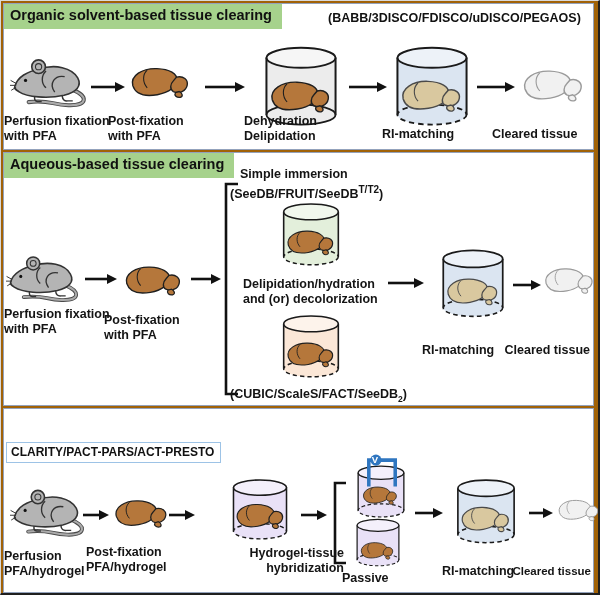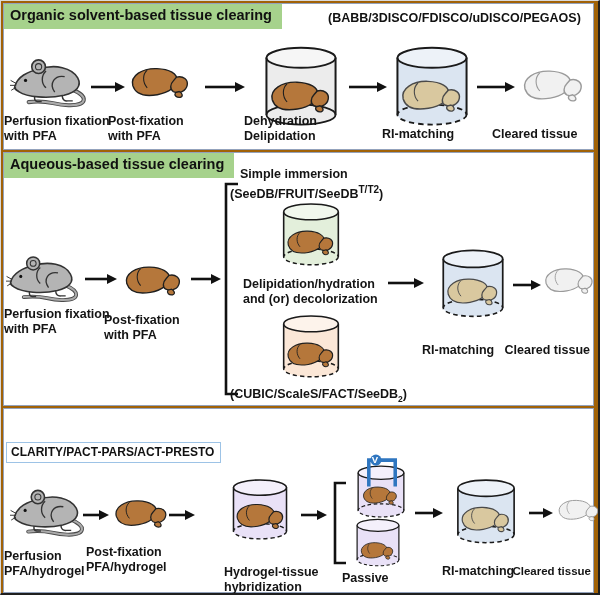--- a/index.html
+++ b/index.html
@@ -219,21 +219,21 @@
 
     <svg class="arr g" style="left:164px;top:100px" width="28" height="12">
       <line x1="1" y1="6" x2="18" y2="6"></line>
         <polygon points="17,1 27,6 17,11"></polygon>
     </svg>
 
     <svg class="g" style="left:217px;top:68px;width:78px;height:66px" viewBox="0 0 100 112">
       <use href="#sym-beaker" class="dashed" fill="#e9e1f7"></use>
       <use href="#sym-brain" stroke="#1f1f1f" x="5" y="40" width="90" height="54" fill="#b5773b"></use>
     </svg>
-    <div class="lbl" style="left:210px;top:156px;width:120px;text-align:left;padding-left:10px">Hydrogel-tissue
+    <div class="lbl" style="left:210px;top:137px;width:120px;text-align:right;padding-left:10px">Hydrogel-tissue
 hybridization</div>
 
     <svg class="arr g" style="left:296px;top:100px" width="28" height="12">
       <line x1="1" y1="6" x2="18" y2="6"></line>
         <polygon points="17,1 27,6 17,11"></polygon>
     </svg>
 
     <svg class="bracket g" style="left:329px;top:72px" width="14" height="84" viewBox="0 0 14 84">
       <path d="M13 2 H2 V82 H13"></path>
     </svg>

